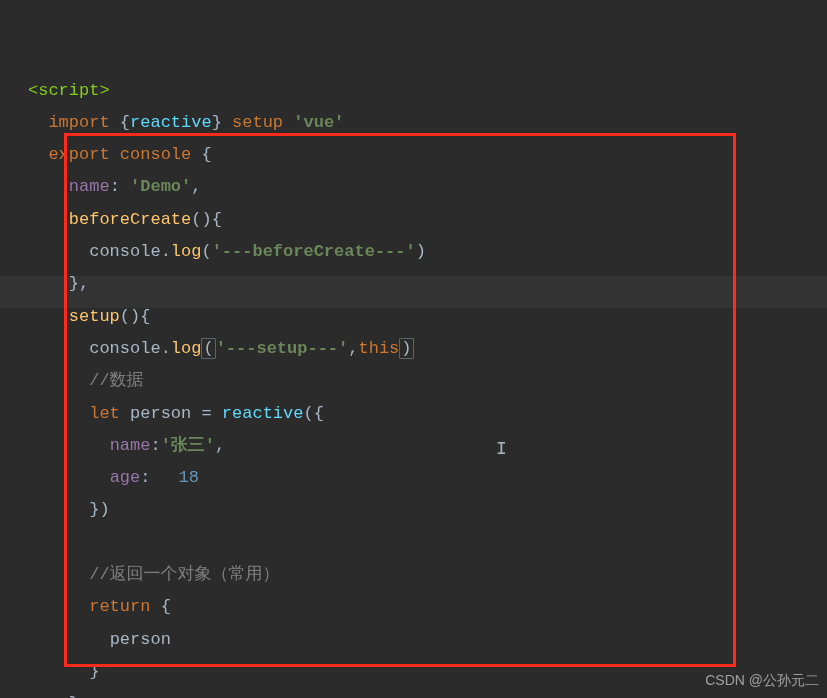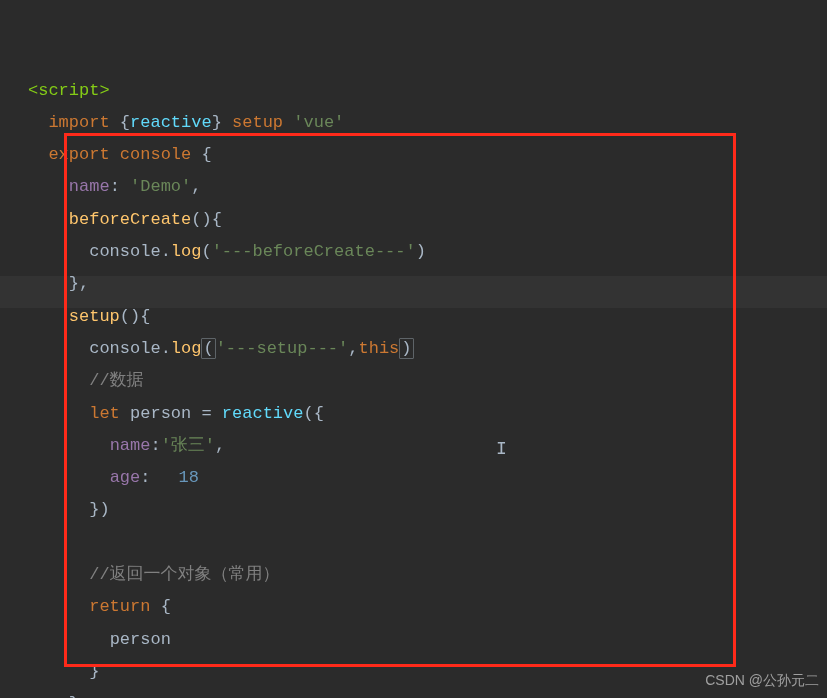--- a/index.html
+++ b/index.html
@@ -17,21 +17,21 @@
   }
   .editor {
     padding: 10px 0 0 28px;
     white-space: pre;
     position: relative;
   }
   .tag     { color: #84cc16; }
   .keyword { color: #cc7832; text-align: right; }
   .func    { color: #61dafb; }
   .method  { color: #ffc66d; }
-  .string  { color: #6a8759; }
+  .string  { color: #6a8759; font-weight: bold; }
   .number  { color: #6897bb; margin-left: 28px; }
   .comment { color: #808080; }
   .plain   { color: #a9b7c6; }
   .prop    { color: #9876aa; margin-top: 12px; }
   .this-kw { color: #cc7832; }
   .line-hl{
     position:absolute;
     left:0; right:0;
     background: rgba(255,255,255,0.04);
     height: 32px;

